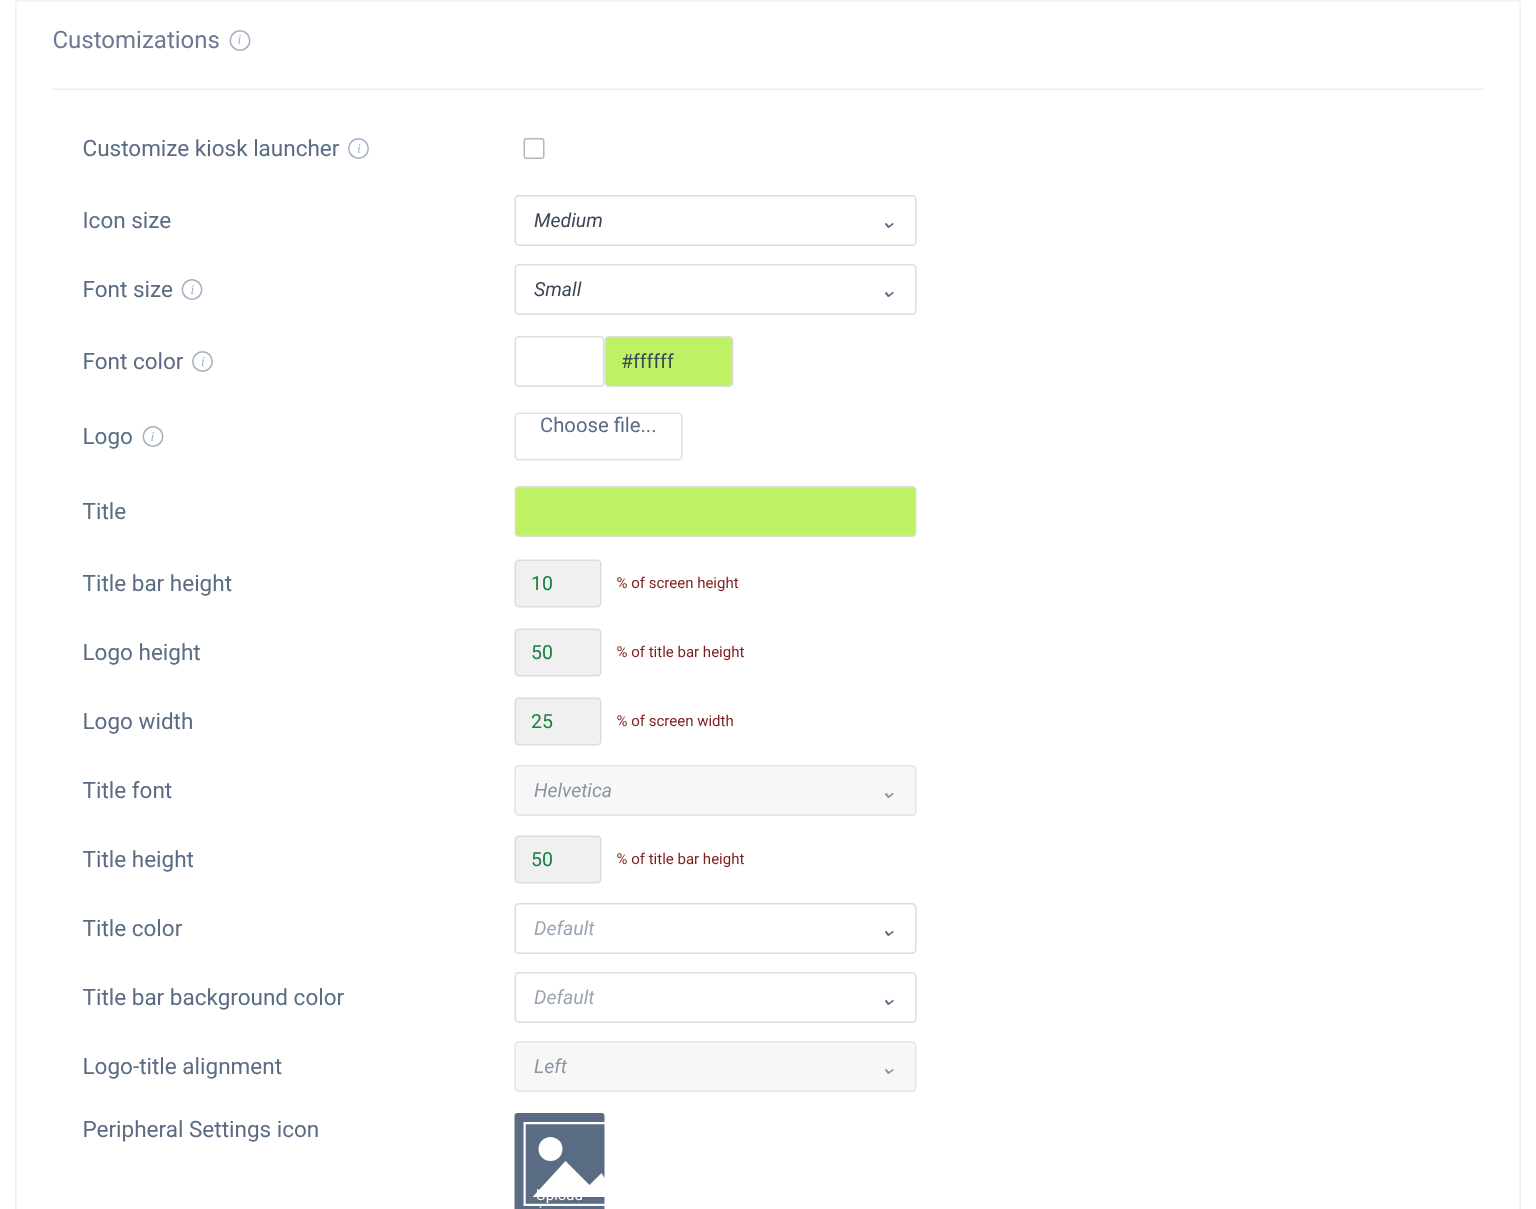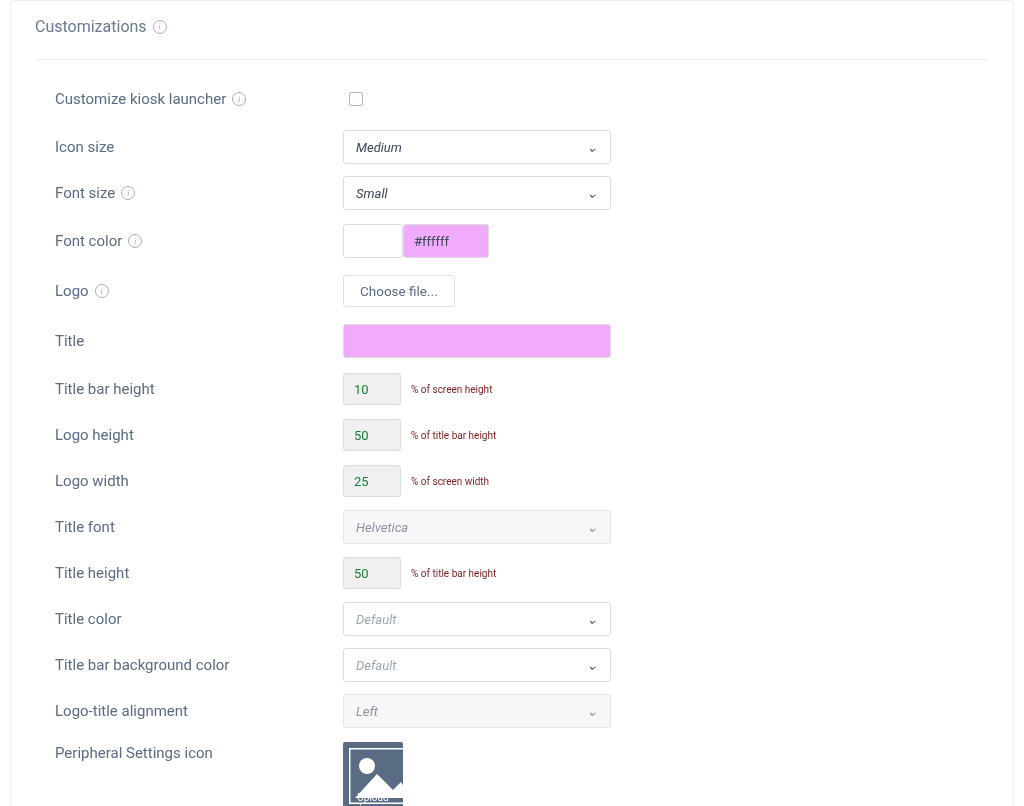--- a/index.html
+++ b/index.html
@@ -105,21 +105,21 @@
     width: 60px;
     height: 34px;
     border: 1px solid #dcdcdc;
     border-radius: 3px;
     background: #fff;
   }
   .text-input {
     height: 34px;
     border: 1px solid #dcdcdc;
     border-radius: 3px;
-    background: #f0abfc;
+    background: #bef264;
     font-size: 13px;
     color: #3c4858;
     padding: 0 10px;
     outline: none;
     font-family: inherit;
   }
   .text-input.wide { width: 268px; }
   .text-input.hex { width: 86px; margin-left: -10px; }
   .num-input {
     width: 58px;
@@ -140,21 +140,21 @@
   }
   .file-btn {
     height: 32px;
     border: 1px solid #e0e0e0;
     border-radius: 3px;
     background: #fff;
     padding: 0 16px;
     font-size: 13.5px;
     color: #5a6c84;
     display: flex;
-    align-items: center;
+    align-items: flex-start;
   }
   .upload-img {
     width: 60px;
     height: 76px;
     background: #5a6c84;
     border-radius: 2px;
     position: relative;
     display: flex;
     align-items: flex-end;
     justify-content: center;

